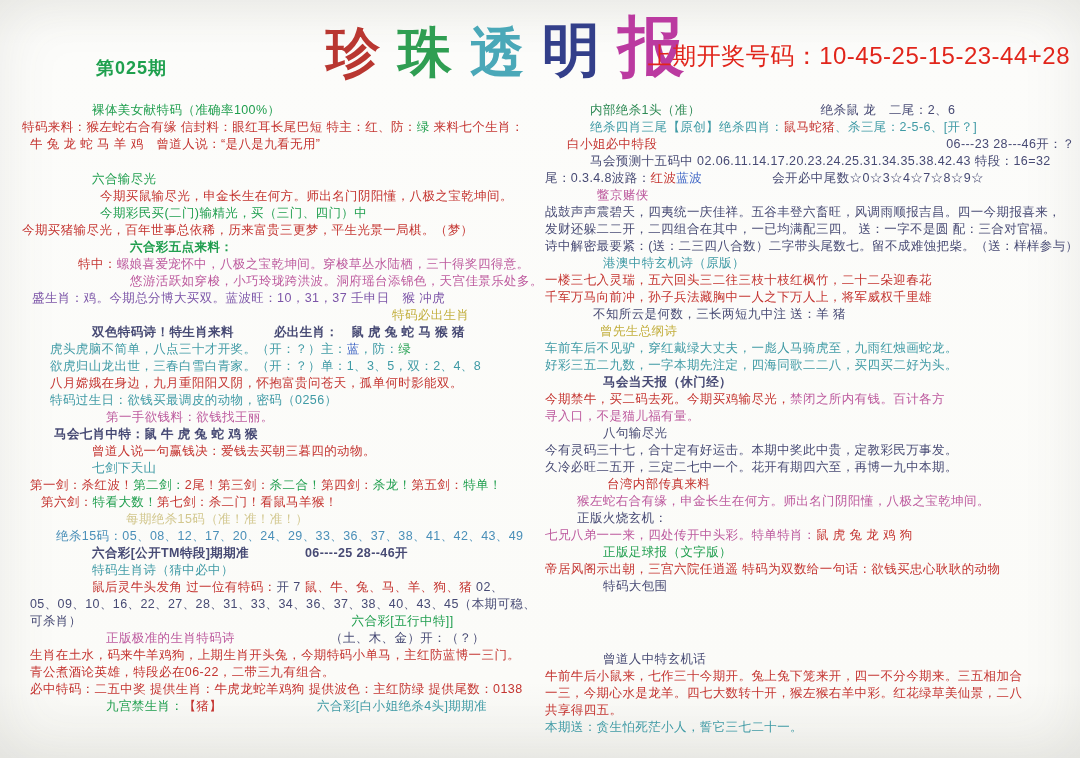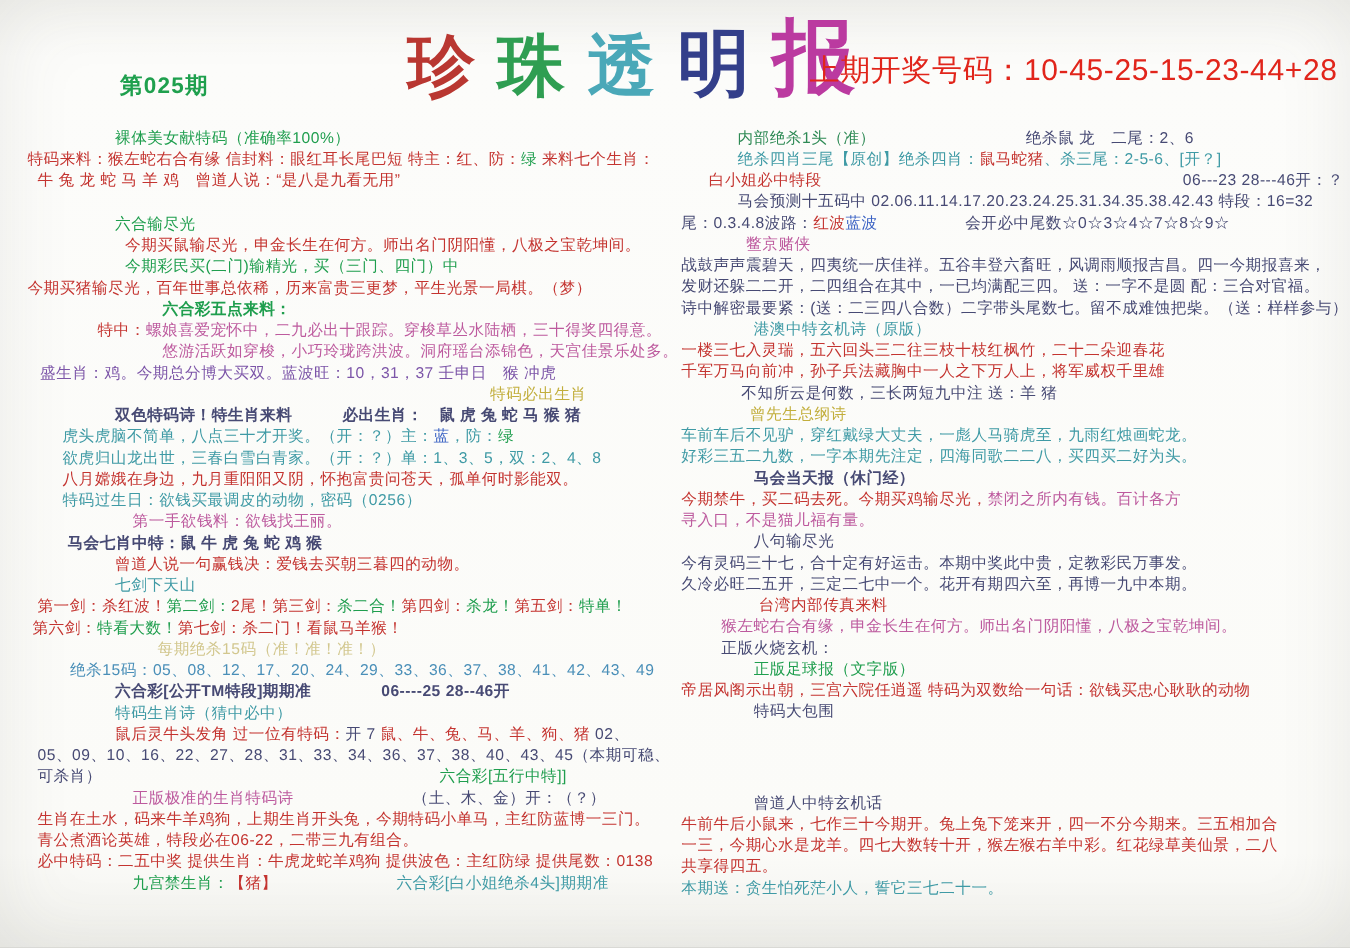--- a/index.html
+++ b/index.html
@@ -51,35 +51,35 @@
   <div class="lastdraw" style="color: rgb(225, 37, 27);">上期开奖号码：10-45-25-15-23-44+28</div>
   <div class="col col-left">
       <div class="line" style="margin-left: 70px;"><span style="color: rgb(31, 158, 78);">裸体美女献特码（准确率100%）</span></div>
       <div class="line"><span style="color: rgb(196, 52, 48);">特码来料：猴左蛇右合有缘 信封料：眼红耳长尾巴短 特主：红、防：</span><span style="color: rgb(31, 158, 78);">绿</span><span style="color: rgb(196, 52, 48);"> 来料七个生肖：</span></div>
       <div class="line" style="margin-left: 8px;"><span style="color: rgb(196, 52, 48);">牛 兔 龙 蛇 马 羊 鸡　曾道人说：“是八是九看无用”</span></div>
       <div class="line" style="margin-left: 70px; margin-top: 18px;"><span style="color: rgb(31, 158, 78);">六合输尽光</span></div>
       <div class="line" style="margin-left: 78px;"><span style="color: rgb(196, 52, 48);">今期买鼠输尽光，申金长生在何方。师出名门阴阳懂，八极之宝乾坤间。</span></div>
       <div class="line" style="margin-left: 78px;"><span style="color: rgb(31, 158, 78);">今期彩民买(二门)输精光，买（三门、四门）中</span></div>
       <div class="line" style=""><span style="color: rgb(196, 52, 48);">今期买猪输尽光，百年世事总依稀，历来富贵三更梦，平生光景一局棋。（梦）</span></div>
       <div class="line b" style="margin-left: 108px;"><span style="color: rgb(31, 158, 78);">六合彩五点来料：</span></div>
-      <div class="line" style="margin-left: 36px;"><span style="color: rgb(196, 52, 48); padding-left: 20px;">特中：</span><span style="color: rgb(189, 90, 158);">螺娘喜爱宠怀中，二九必出十跟踪。穿梭草丛水陆栖，三十得奖四得意。</span></div>
+      <div class="line" style="margin-left: 36px;"><span style="color: rgb(196, 52, 48); padding-left: 20px;">特中：</span><span style="color: rgb(189, 90, 158);">螺娘喜爱宠怀中，八极之宝乾坤间。穿梭草丛水陆栖，三十得奖四得意。</span></div>
       <div class="line" style="margin-left: 108px;"><span style="color: rgb(189, 90, 158);">悠游活跃如穿梭，小巧玲珑跨洪波。洞府瑶台添锦色，天宫佳景乐处多。</span></div>
       <div class="line" style="margin-left: 10px;"><span style="color: rgb(124, 85, 168);">盛生肖：鸡。今期总分博大买双。蓝波旺：10，31，37 壬申日　猴 冲虎</span></div>
       <div class="line" style="margin-left: 370px;"><span style="color: rgb(194, 174, 60);">特码必出生肖</span></div>
       <div class="line b" style="margin-left: 70px;"><span style="color: rgb(71, 74, 116);">双色特码诗！特生肖来料</span><span style="color: rgb(71, 74, 116); margin-left: 40px;">必出生肖：　鼠 虎 兔 蛇 马 猴 猪</span></div>
       <div class="line" style="margin-left: 28px;"><span style="color: rgb(63, 154, 165);">虎头虎脑不简单，八点三十才开奖。（开：？）主：</span><span style="color: rgb(58, 98, 196);">蓝</span><span style="color: rgb(63, 154, 165);">，防：</span><span style="color: rgb(31, 158, 78);">绿</span></div>
       <div class="line" style="margin-left: 28px;"><span style="color: rgb(63, 154, 165);">欲虎归山龙出世，三春白雪白青家。（开：？）单：1、3、5，双：2、4、8</span></div>
       <div class="line" style="margin-left: 28px;"><span style="color: rgb(196, 52, 48);">八月嫦娥在身边，九月重阳阳又阴，怀抱富贵问苍天，孤单何时影能双。</span></div>
       <div class="line" style="margin-left: 28px;"><span style="color: rgb(63, 154, 165);">特码过生日：欲钱买最调皮的动物，密码（0256）</span></div>
       <div class="line" style="margin-left: 84px;"><span style="color: rgb(189, 90, 158);">第一手欲钱料：欲钱找王丽。</span></div>
       <div class="line b" style="margin-left: 32px;"><span style="color: rgb(71, 74, 116);">马会七肖中特：鼠 牛 虎 兔 蛇 鸡 猴</span></div>
       <div class="line" style="margin-left: 70px;"><span style="color: rgb(196, 52, 48);">曾道人说一句赢钱决：爱钱去买朝三暮四的动物。</span></div>
       <div class="line" style="margin-left: 70px;"><span style="color: rgb(63, 154, 165);">七剑下天山</span></div>
       <div class="line" style="margin-left: 8px;"><span style="color: rgb(196, 52, 48);">第一剑：</span><span style="color: rgb(196, 52, 48);">杀红波！</span><span style="color: rgb(31, 158, 78);">第二剑：</span><span style="color: rgb(196, 52, 48);">2尾！</span><span style="color: rgb(196, 52, 48);">第三剑：</span><span style="color: rgb(31, 158, 78);">杀二合！</span><span style="color: rgb(196, 52, 48);">第四剑：</span><span style="color: rgb(31, 158, 78);">杀龙！</span><span style="color: rgb(196, 52, 48);">第五剑：</span><span style="color: rgb(31, 158, 78);">特单！</span></div>
-      <div class="line" style="margin-left: 4px;"><span style="color: rgb(196, 52, 48);">第六剑：</span><span style="color: rgb(31, 158, 78);">特看大数！</span><span style="color: rgb(196, 52, 48);">第七剑：</span><span style="color: rgb(196, 52, 48);">杀二门！看鼠马羊猴！</span></div>
+      <div class="line" style="margin-left: 19px;"><span style="color: rgb(196, 52, 48);">第六剑：</span><span style="color: rgb(31, 158, 78);">特看大数！</span><span style="color: rgb(196, 52, 48);">第七剑：</span><span style="color: rgb(196, 52, 48);">杀二门！看鼠马羊猴！</span></div>
       <div class="line" style="margin-left: 104px;"><span style="color: rgb(210, 199, 142);">每期绝杀15码（准！准！准！）</span></div>
       <div class="line" style="margin-left: 34px;"><span style="color: rgb(74, 143, 184);">绝杀15码：05、08、12、17、20、24、29、33、36、37、38、41、42、43、49</span></div>
       <div class="line b" style="margin-left: 70px;"><span style="color: rgb(71, 74, 116);">六合彩[公开TM特段]期期准</span><span style="color: rgb(71, 74, 116); margin-left: 56px;">06----25 28--46开</span></div>
       <div class="line" style="margin-left: 70px;"><span style="color: rgb(63, 154, 165);">特码生肖诗（猜中必中）</span></div>
       <div class="line" style="margin-left: 70px;"><span style="color: rgb(196, 52, 48);">鼠后灵牛头发角 过一位有特码：</span><span style="color: rgb(71, 74, 116);">开 7 </span><span style="color: rgb(196, 52, 48);">鼠、牛、兔、马、羊、狗、猪</span><span style="color: rgb(71, 74, 116);"> 02、</span></div>
       <div class="line" style="margin-left: 8px;"><span style="color: rgb(71, 74, 116);">05、09、10、16、22、27、28、31、33、34、36、37、38、40、43、45（本期可稳、</span></div>
       <div class="line" style="margin-left: 8px;"><span style="color: rgb(71, 74, 116); text-align: right;">可杀肖）</span><span style="color: rgb(31, 158, 78); margin-left: 270px;">六合彩[五行中特]]</span></div>
       <div class="line" style="margin-left: 84px;"><span style="color: rgb(189, 90, 158);">正版极准的生肖特码诗</span><span style="color: rgb(71, 74, 116); margin-left: 95px;">（土、木、金）开：（？）</span></div>
       <div class="line" style="margin-left: 8px;"><span style="color: rgb(196, 52, 48);">生肖在土水，码来牛羊鸡狗，上期生肖开头兔，今期特码小单马，主红防蓝博一三门。</span></div>
       <div class="line" style="margin-left: 8px;"><span style="color: rgb(196, 52, 48);">青公煮酒论英雄，特段必在06-22，二带三九有组合。</span></div>
@@ -105,20 +105,21 @@
       <div class="line"><span style="color: rgb(63, 154, 165);">好彩三五二九数，一字本期先注定，四海同歌二二八，买四买二好为头。</span></div>
       <div class="line b" style="margin-left: 58px;"><span style="color: rgb(71, 74, 116);">马会当天报（休门经）</span></div>
       <div class="line"><span style="color: rgb(196, 52, 48);">今期禁牛，买二码去死。今期买鸡输尽光，</span><span style="color: rgb(189, 90, 158);">禁闭之所内有钱。百计各方</span></div>
       <div class="line"><span style="color: rgb(189, 90, 158);">寻入口，不是猫儿福有量。</span></div>
       <div class="line" style="margin-left: 58px;"><span style="color: rgb(71, 74, 116);">八句输尽光</span></div>
       <div class="line"><span style="color: rgb(71, 74, 116);">今有灵码三十七，合十定有好运击。本期中奖此中贵，定教彩民万事发。</span></div>
       <div class="line"><span style="color: rgb(71, 74, 116);">久冷必旺二五开，三定二七中一个。花开有期四六至，再博一九中本期。</span></div>
       <div class="line" style="margin-left: 62px;"><span style="color: rgb(196, 52, 48);">台湾内部传真来料</span></div>
       <div class="line" style="margin-left: 32px;"><span style="color: rgb(189, 90, 158);">猴左蛇右合有缘，申金长生在何方。师出名门阴阳懂，八极之宝乾坤间。</span></div>
       <div class="line" style="margin-left: 32px;"><span style="color: rgb(71, 74, 116);">正版火烧玄机：</span></div>
+      <div class="line"><span style="color: rgb(189, 90, 158);">七兄八弟一一来，四处传开中头彩。特单特肖：</span><span style="color: rgb(196, 52, 48);">鼠 虎 兔 龙 鸡 狗</span></div>
       <div class="line" style="margin-left: 58px;"><span style="color: rgb(31, 158, 78); text-align: center;">正版足球报（文字版）</span></div>
       <div class="line"><span style="color: rgb(196, 52, 48);">帝居风阁示出朝，三宫六院任逍遥 特码为双数给一句话：欲钱买忠心耿耿的动物</span></div>
       <div class="line" style="margin-left: 58px;"><span style="color: rgb(71, 74, 116);">特码大包围</span></div>
       <div class="line" style="margin-left: 58px; margin-top: 56px;"><span style="color: rgb(71, 74, 116);">曾道人中特玄机话</span></div>
       <div class="line"><span style="color: rgb(196, 52, 48);">牛前牛后小鼠来，七作三十今期开。兔上兔下笼来开，四一不分今期来。三五相加合</span></div>
       <div class="line"><span style="color: rgb(196, 52, 48);">一三，今期心水是龙羊。四七大数转十开，猴左猴右羊中彩。红花绿草美仙景，二八</span></div>
       <div class="line"><span style="color: rgb(196, 52, 48);">共享得四五。</span></div>
       <div class="line"><span style="color: rgb(63, 154, 165);">本期送：贪生怕死茫小人，誓它三七二十一。</span></div>
     </div>
 </div>

